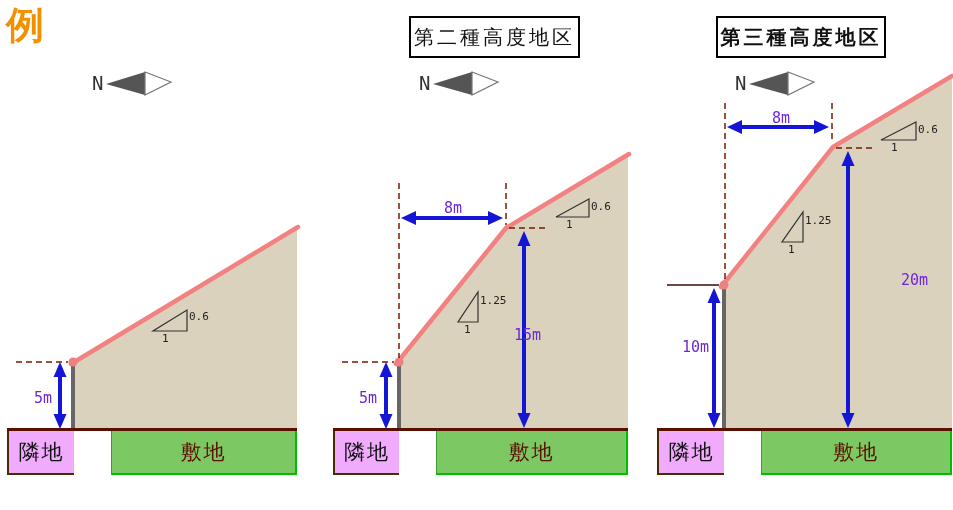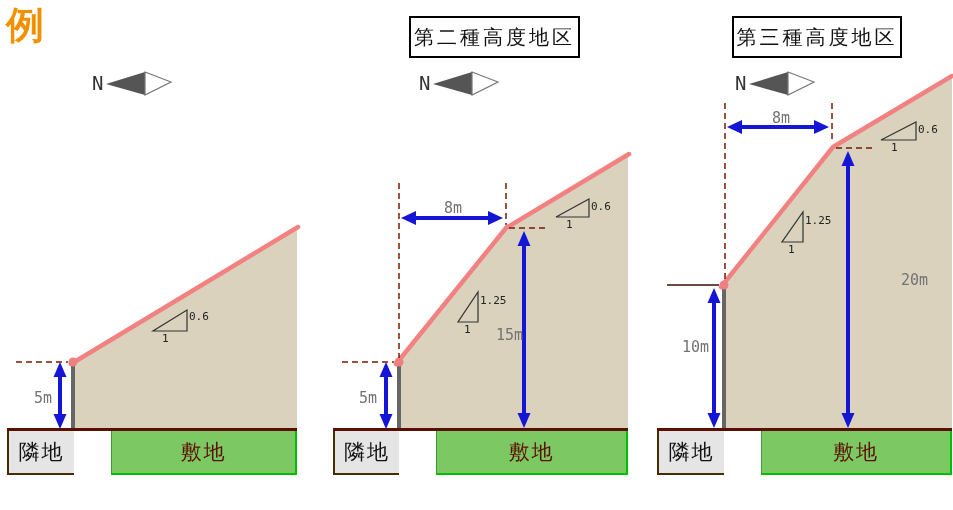--- a/index.html
+++ b/index.html
@@ -5,41 +5,41 @@
   html,body{margin:0;padding:0;background:#fff;}
   #canvas{position:relative;width:953px;height:510px;background:#fff;overflow:hidden;
           font-family:"DejaVu Sans",sans-serif;}
   .example{position:absolute;left:6px;top:6px;font-size:38px;font-weight:bold;color:#F39000;line-height:1;}
   .title-box{position:absolute;top:16px;height:38px;border:2px solid #000;background:#fff;
              display:flex;align-items:center;justify-content:center;font-size:20px;color:#111;
              letter-spacing:3px;}
   .north{position:absolute;display:flex;align-items:center;gap:2px;}
   .north .n{font-family:"DejaVu Sans Mono",monospace;font-size:19px;color:#333;}
   svg.layer{position:absolute;left:0;top:0;width:953px;height:510px;}
-  .lbl{position:absolute;color:#737373;font-family:"DejaVu Sans Mono",monospace;font-size:15px;line-height:1;}
+  .lbl{position:absolute;color:#6d28d9;font-family:"DejaVu Sans Mono",monospace;font-size:15px;line-height:1;}
   .slbl{position:absolute;color:#222;font-family:"DejaVu Sans Mono",monospace;font-size:11px;line-height:1;}
   .land{position:absolute;top:428px;height:44px;border-top:3px solid #5A1000;display:flex;}
-  .neighbor{background:#e5e5e5;display:flex;align-items:center;justify-content:center;
+  .neighbor{background:#f0abfc;display:flex;align-items:center;justify-content:center;
             font-size:21px;color:#111;letter-spacing:2px;border-bottom:2px solid #472C00;
             border-left:2px solid #472C00;box-sizing:border-box;}
   .site{background:#7CC862;flex:1;display:flex;align-items:center;justify-content:center;
         font-size:21px;color:#5C0E00;letter-spacing:2px;border-bottom:2px solid #00BE00;
         border-right:2px solid #00BE00;border-left:1px solid #3F9A33;box-sizing:border-box;margin-left:37px;}
 </style>
 </head>
 <body>
 
 <div id="canvas">
 
   <div class="example">例</div>
 
   <div class="title-box" style="left:409px;width:167px;text-align:center;">
     <span>第二種高度地区</span>
   </div>
-  <div class="title-box" style="left:732px;width:166px;">
+  <div class="title-box" style="left:716px;width:166px;font-weight:bold;">
     <span>第三種高度地区</span>
   </div>
 
   <div class="north" style="left:92px;top:69px;">
     <span class="n">N</span>
     <svg width="68" height="28">
       <polygon points="1,15 40,3 40,26" fill="#555"></polygon>
       <polygon points="40,3 66,13 40,26" fill="#fff" stroke="#777" stroke-width="1.2"></polygon>
     </svg>
   </div>
@@ -124,21 +124,21 @@
     <polygon points="782,242 803,242 803,212" fill="none" stroke="#333" stroke-width="1.2"></polygon>
     <polygon points="881,140 916,140 916,122" fill="none" stroke="#333" stroke-width="1.2"></polygon>
   </svg>
 
   <div class="lbl" style="left:34px;top:391px;">5m</div>
   <div class="slbl" style="left:189px;top:311px;">0.6</div>
   <div class="slbl" style="left:162px;top:333px;">1</div>
 
   <div class="lbl" style="left:444px;top:201px;">8m</div>
   <div class="lbl" style="left:359px;top:391px;">5m</div>
-  <div class="lbl" style="left:496px;top:328px;text-align:right;">15m</div>
+  <div class="lbl" style="left:514px;top:328px;text-align:right;">15m</div>
   <div class="slbl" style="left:480px;top:295px;">1.25</div>
   <div class="slbl" style="left:464px;top:324px;">1</div>
   <div class="slbl" style="left:591px;top:201px;">0.6</div>
   <div class="slbl" style="left:566px;top:219px;">1</div>
 
   <div class="lbl" style="left:772px;top:111px;">8m</div>
   <div class="lbl" style="left:682px;top:340px;">10m</div>
   <div class="lbl" style="left:901px;top:273px;">20m</div>
   <div class="slbl" style="left:805px;top:215px;">1.25</div>
   <div class="slbl" style="left:788px;top:244px;">1</div>

